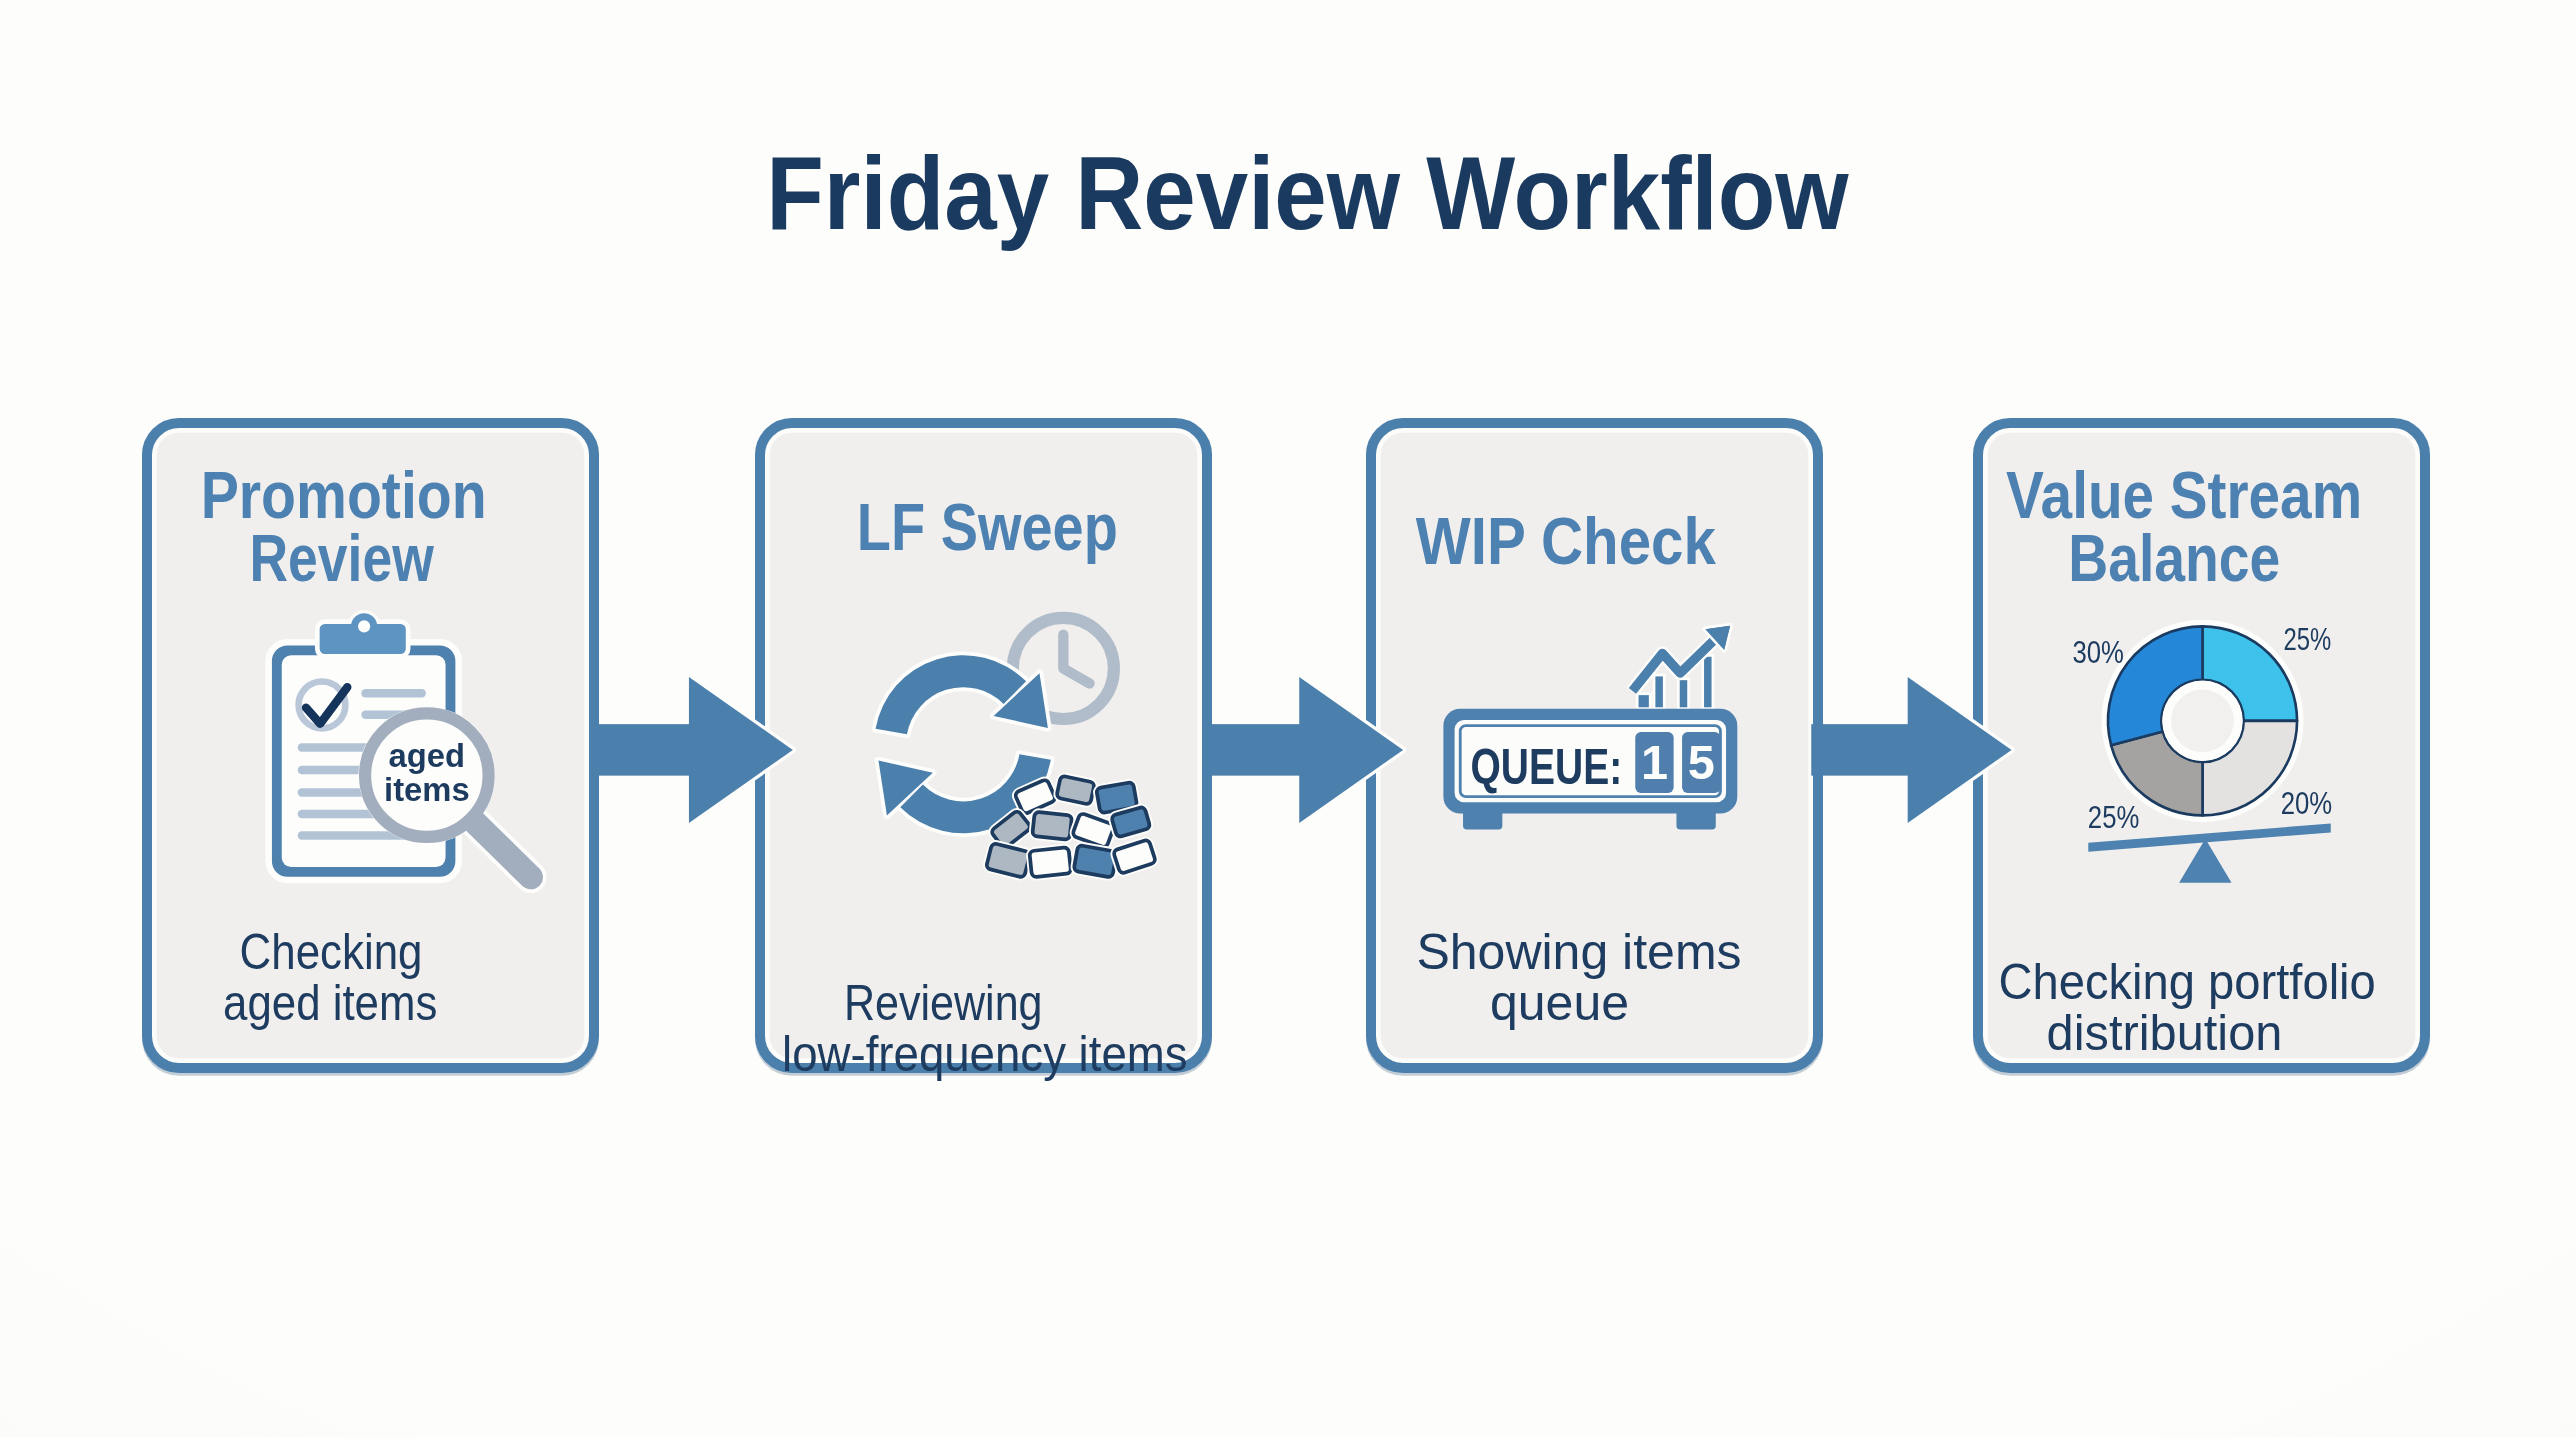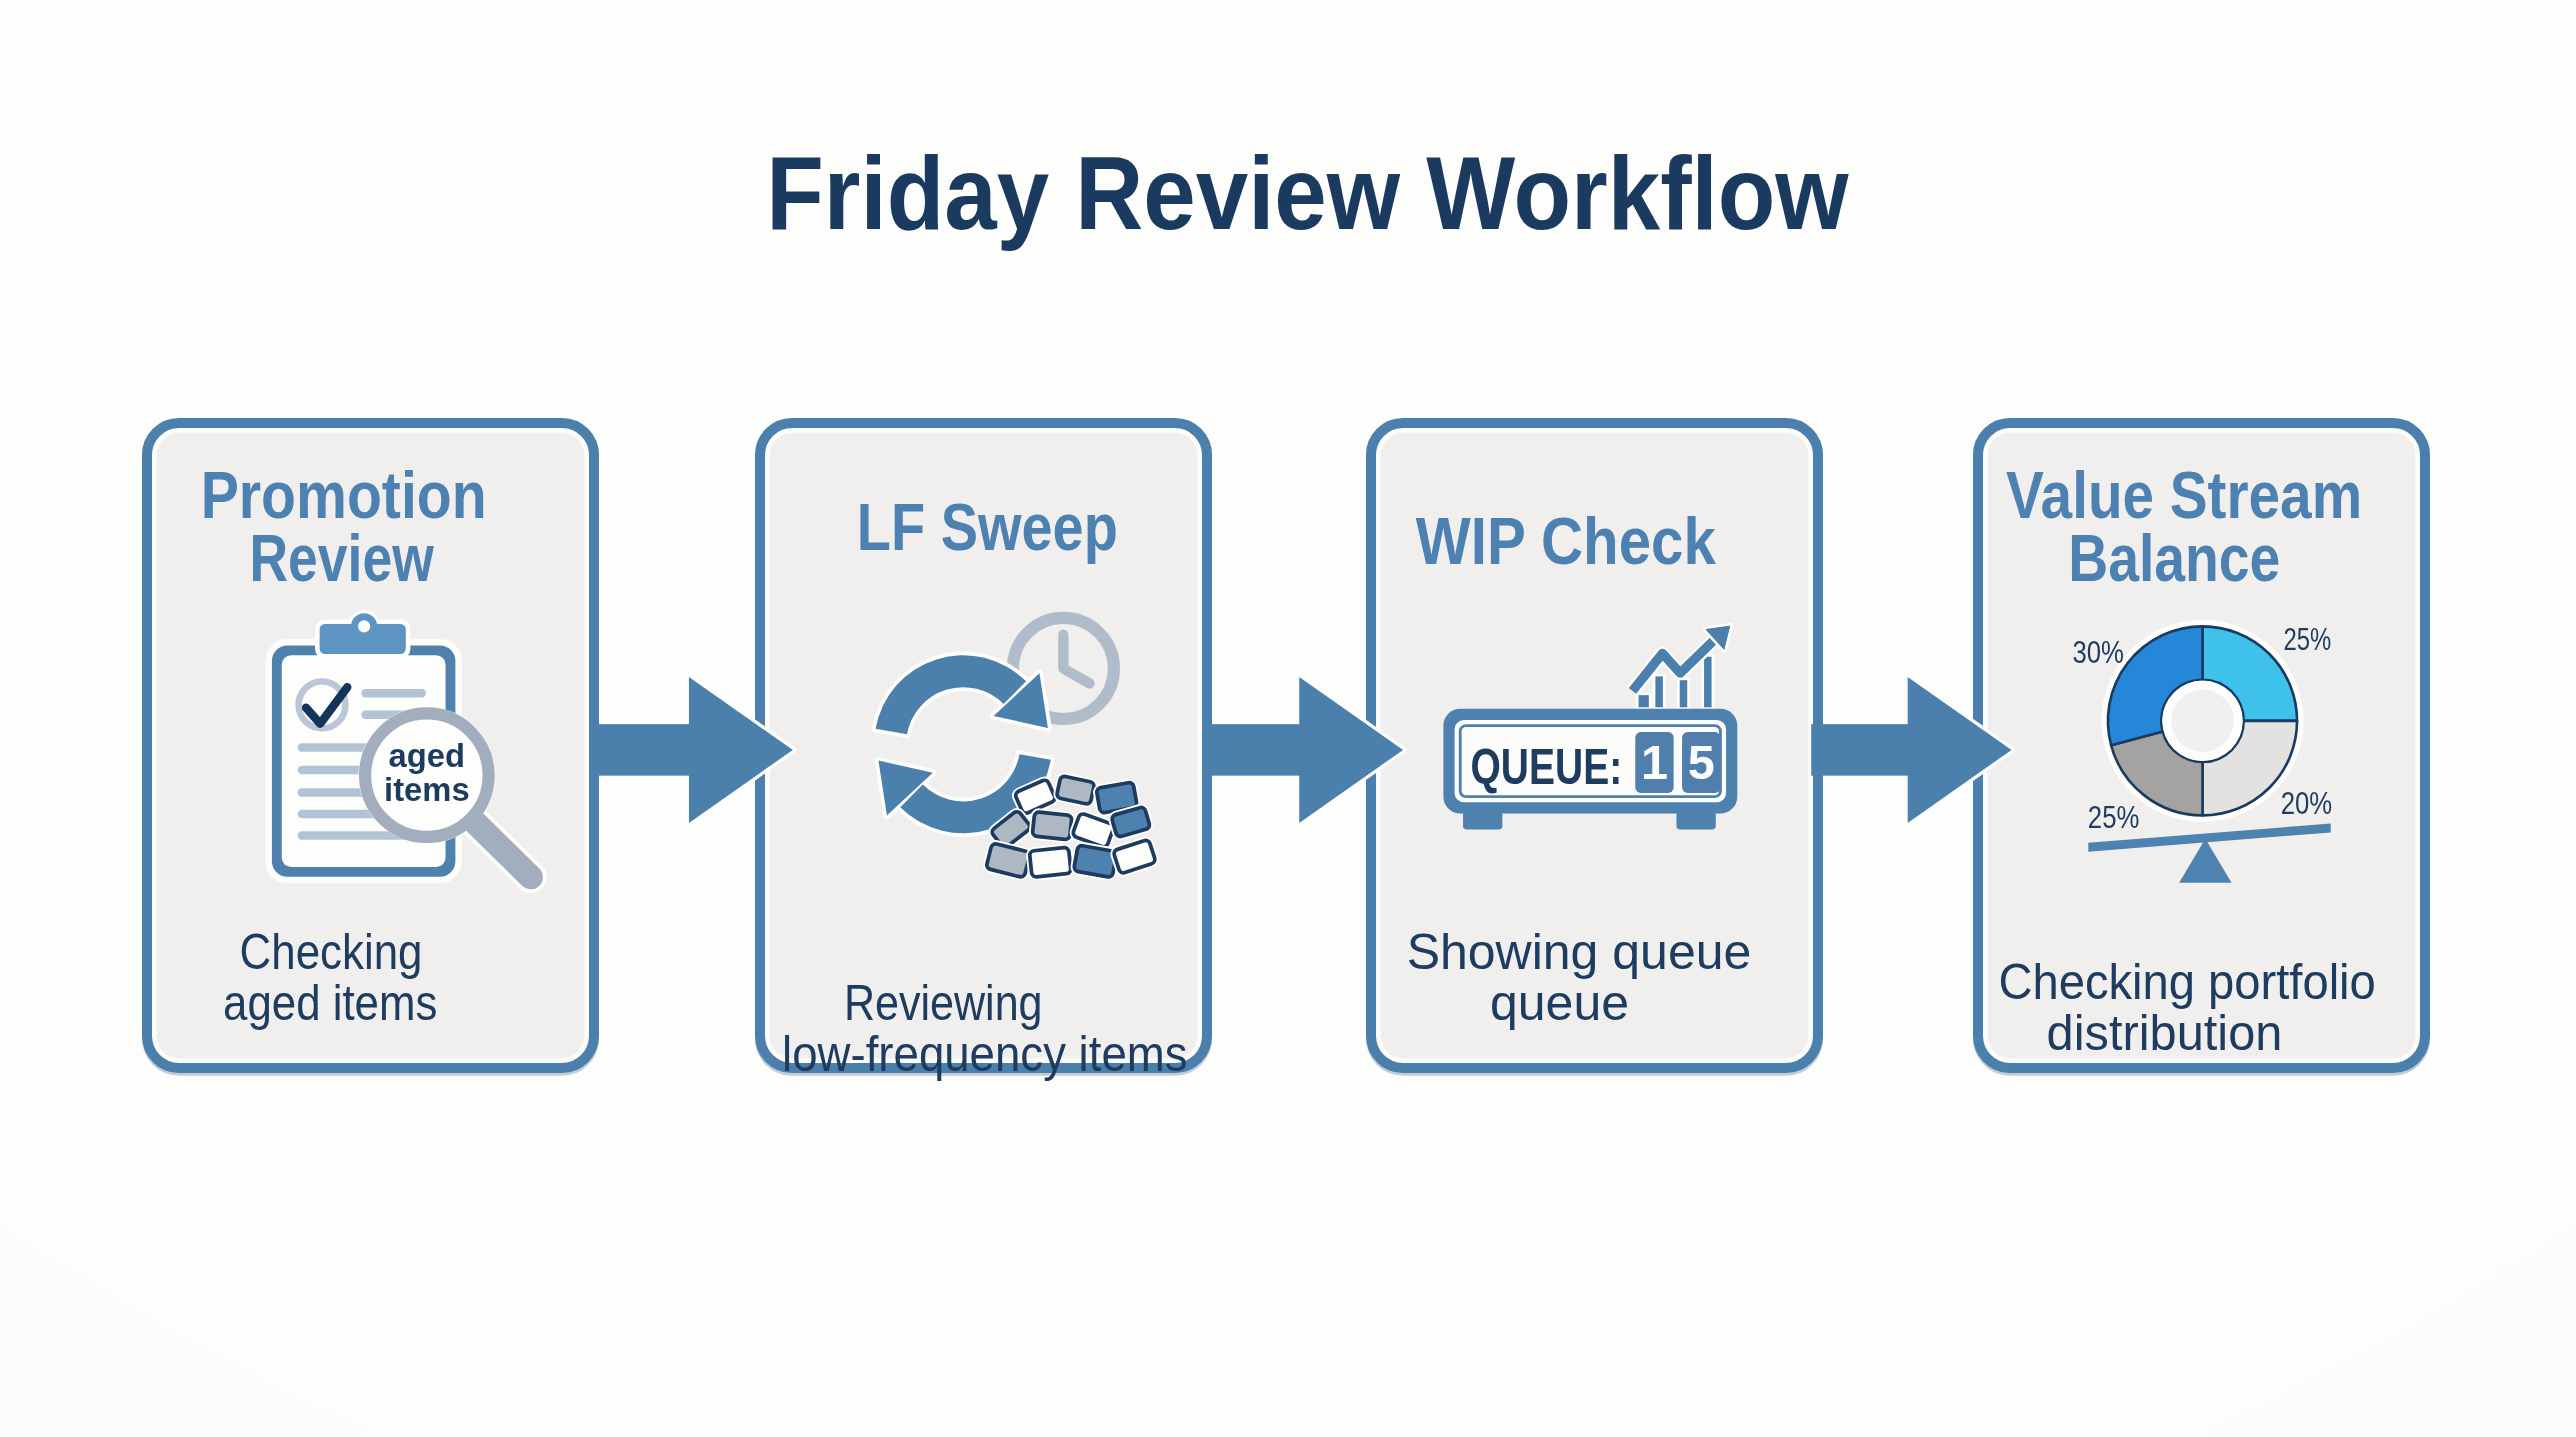--- a/index.html
+++ b/index.html
@@ -23,21 +23,21 @@
   <div class="box" style="left:1366px"></div>
   <div class="box" style="left:1973px"></div>
 
   <div class="title" style="left:142px;top:464px"><span class="ln" style="transform:translateX(3.7px) scaleX(0.867)">Promotion</span><br><span class="ln" style="transform:translateX(1.9px) scaleX(0.81)">Review</span></div>
   <div class="title" style="left:793px;top:496px"><span class="ln" style="transform:translateX(-3.7px) scaleX(0.847)">LF Sweep</span></div>
   <div class="title" style="left:1366px;top:510px"><span class="ln" style="transform:translateX(1.9px) scaleX(0.883)">WIP Check</span></div>
   <div class="title" style="left:1973px;top:464px"><span class="ln" style="transform:translateX(3.7px) scaleX(0.859)">Value Stream</span><br><span class="ln" style="transform:translateX(3.7px) scaleX(0.838)">Balance</span></div>
 
   <div class="cap" style="left:142px;top:927px"><span class="ln" style="transform:translateX(2.8px) scaleX(0.878)">Checking</span><br><span class="ln" style="transform:translateX(1.9px) scaleX(0.876)">aged items</span></div>
   <div class="cap" style="left:755px;top:978px"><span class="ln" style="transform:translateX(1.9px) scaleX(0.861)">Reviewing</span><br><span class="ln" style="transform:translateX(7.5px) scaleX(0.912)">low-frequency items</span></div>
-  <div class="cap" style="left:1366px;top:927px"><span class="ln" style="transform:translateX(27px) scaleX(1.0)">Showing queue</span><br><span class="ln" style="transform:translateX(7.5px) scaleX(1.0)">queue</span></div>
+  <div class="cap" style="left:1366px;top:927px"><span class="ln" style="transform:translateX(27px) scaleX(1.0)">Showing items</span><br><span class="ln" style="transform:translateX(7.5px) scaleX(1.0)">queue</span></div>
   <div class="cap" style="left:1973px;top:957px"><span class="ln" style="transform:translateX(14px) scaleX(0.943)">Checking portfolio</span><br><span class="ln" style="transform:translateX(5.6px) scaleX(0.975)">distribution</span></div>
 <svg width="2576" height="1438" viewBox="0 0 2752 1536" style="position:absolute;left:0;top:0" font-family="'Liberation Sans',sans-serif">
 <path d="M736,723 L847,801 L736,879 Z" fill="#4b7fac" stroke="#fdfdfc" stroke-width="7" stroke-linejoin="round" paint-order="stroke"></path>
     <rect x="633" y="773.5" width="113" height="55" fill="#4b7fac"></rect>
     <path d="M1388,723 L1499,801 L1388,879 Z" fill="#4b7fac" stroke="#fdfdfc" stroke-width="7" stroke-linejoin="round" paint-order="stroke"></path>
     <rect x="1285" y="773.5" width="113" height="55" fill="#4b7fac"></rect>
     <path d="M2038,723 L2149,801 L2038,879 Z" fill="#4b7fac" stroke="#fdfdfc" stroke-width="7" stroke-linejoin="round" paint-order="stroke"></path>
     <rect x="1935" y="773.5" width="113" height="55" fill="#4b7fac"></rect>
 
 <g>

